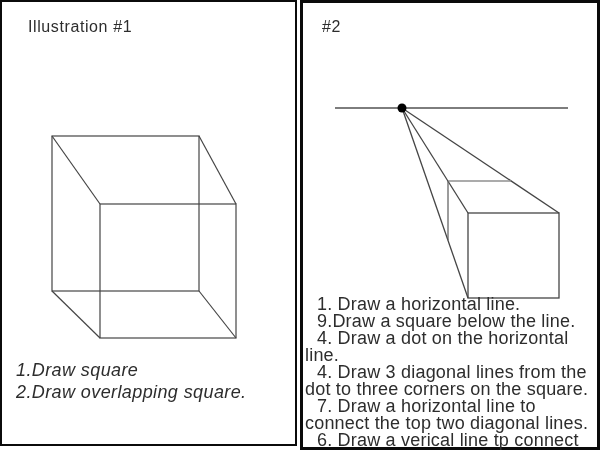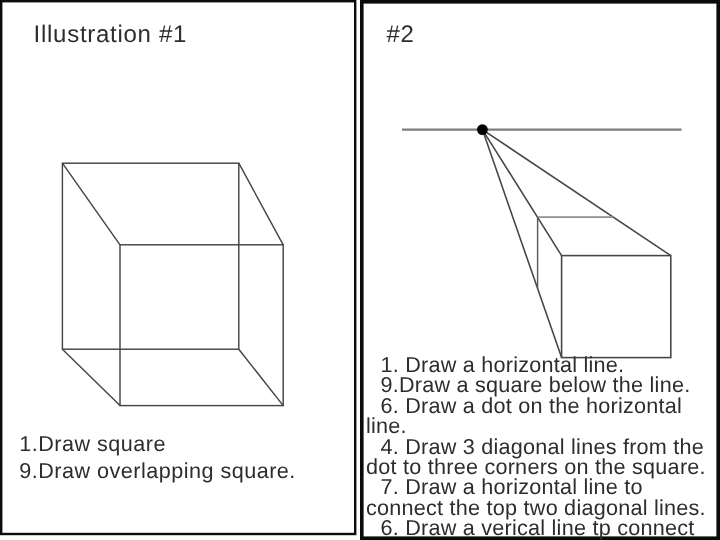--- a/index.html
+++ b/index.html
@@ -27,33 +27,34 @@
     left: 300px; top: 0; width: 300px; height: 450px;
     border: 3px solid var(--frame, #0b0b0b);
   }
   svg.drawing {
     position: absolute; left: 0; top: 0;
     width: 600px; height: 450px;
   }
   .title {
     position: absolute;
     color: var(--ink, #2d2d2d);
-    font-size: 20px;
+    font-size: 16px;
     letter-spacing: 0.6px;
   }
   .title.left-title { left: 28px; top: 18px; }
   .title.right-title { left: 322px; top: 18px; }
   .instructions-left {
     position: absolute;
     left: 16px; top: 359px;
     width: 272px;
     color: var(--ink, #2d2d2d);
     font-size: 18px;
     line-height: 22px;
     letter-spacing: 0.4px;
+    font-style: italic;
   }
   .instructions-left p { margin: 0; }
   .instructions-right {
     position: absolute;
     left: 305px; top: 296px;
     width: 291px;
     color: var(--ink, #2d2d2d);
     font-size: 18px;
     line-height: 17px;
     letter-spacing: 0.2px;
@@ -88,27 +89,27 @@
       <line x1="448" y1="181" x2="448" y2="240" stroke="var(--line_mid)" stroke-width="1.2"></line>
       <rect x="468" y="213" width="91" height="85" stroke="var(--line_dark)" stroke-width="1.3"></rect>
       <circle cx="402" cy="108" r="4.5" fill="var(--dot)" stroke="none"></circle>
     </g>
   </svg>
 
   <div class="title left-title">Illustration #1</div>
 
   <div class="instructions-left">
     <p>1.Draw square</p>
-    <p>9.Draw overlapping square.</p>
+    <p>2.Draw overlapping square.</p>
   </div>
 
   <div class="title right-title">#2</div>
 
   <div class="instructions-right">
     <p>1. Draw a horizontal line.</p>
     <p>9.Draw a square below the line.</p>
-    <p>6. Draw a dot on the horizontal line.</p>
+    <p>4. Draw a dot on the horizontal line.</p>
     <p>4. Draw 3 diagonal lines from the dot to three corners on the square.</p>
     <p>7. Draw a horizontal line to connect the top two diagonal lines.</p>
     <p>6. Draw a verical line tp connect the horizontal line with the bottom diagonal.</p>
   </div>
 
 </div>
 
 </body></html>

